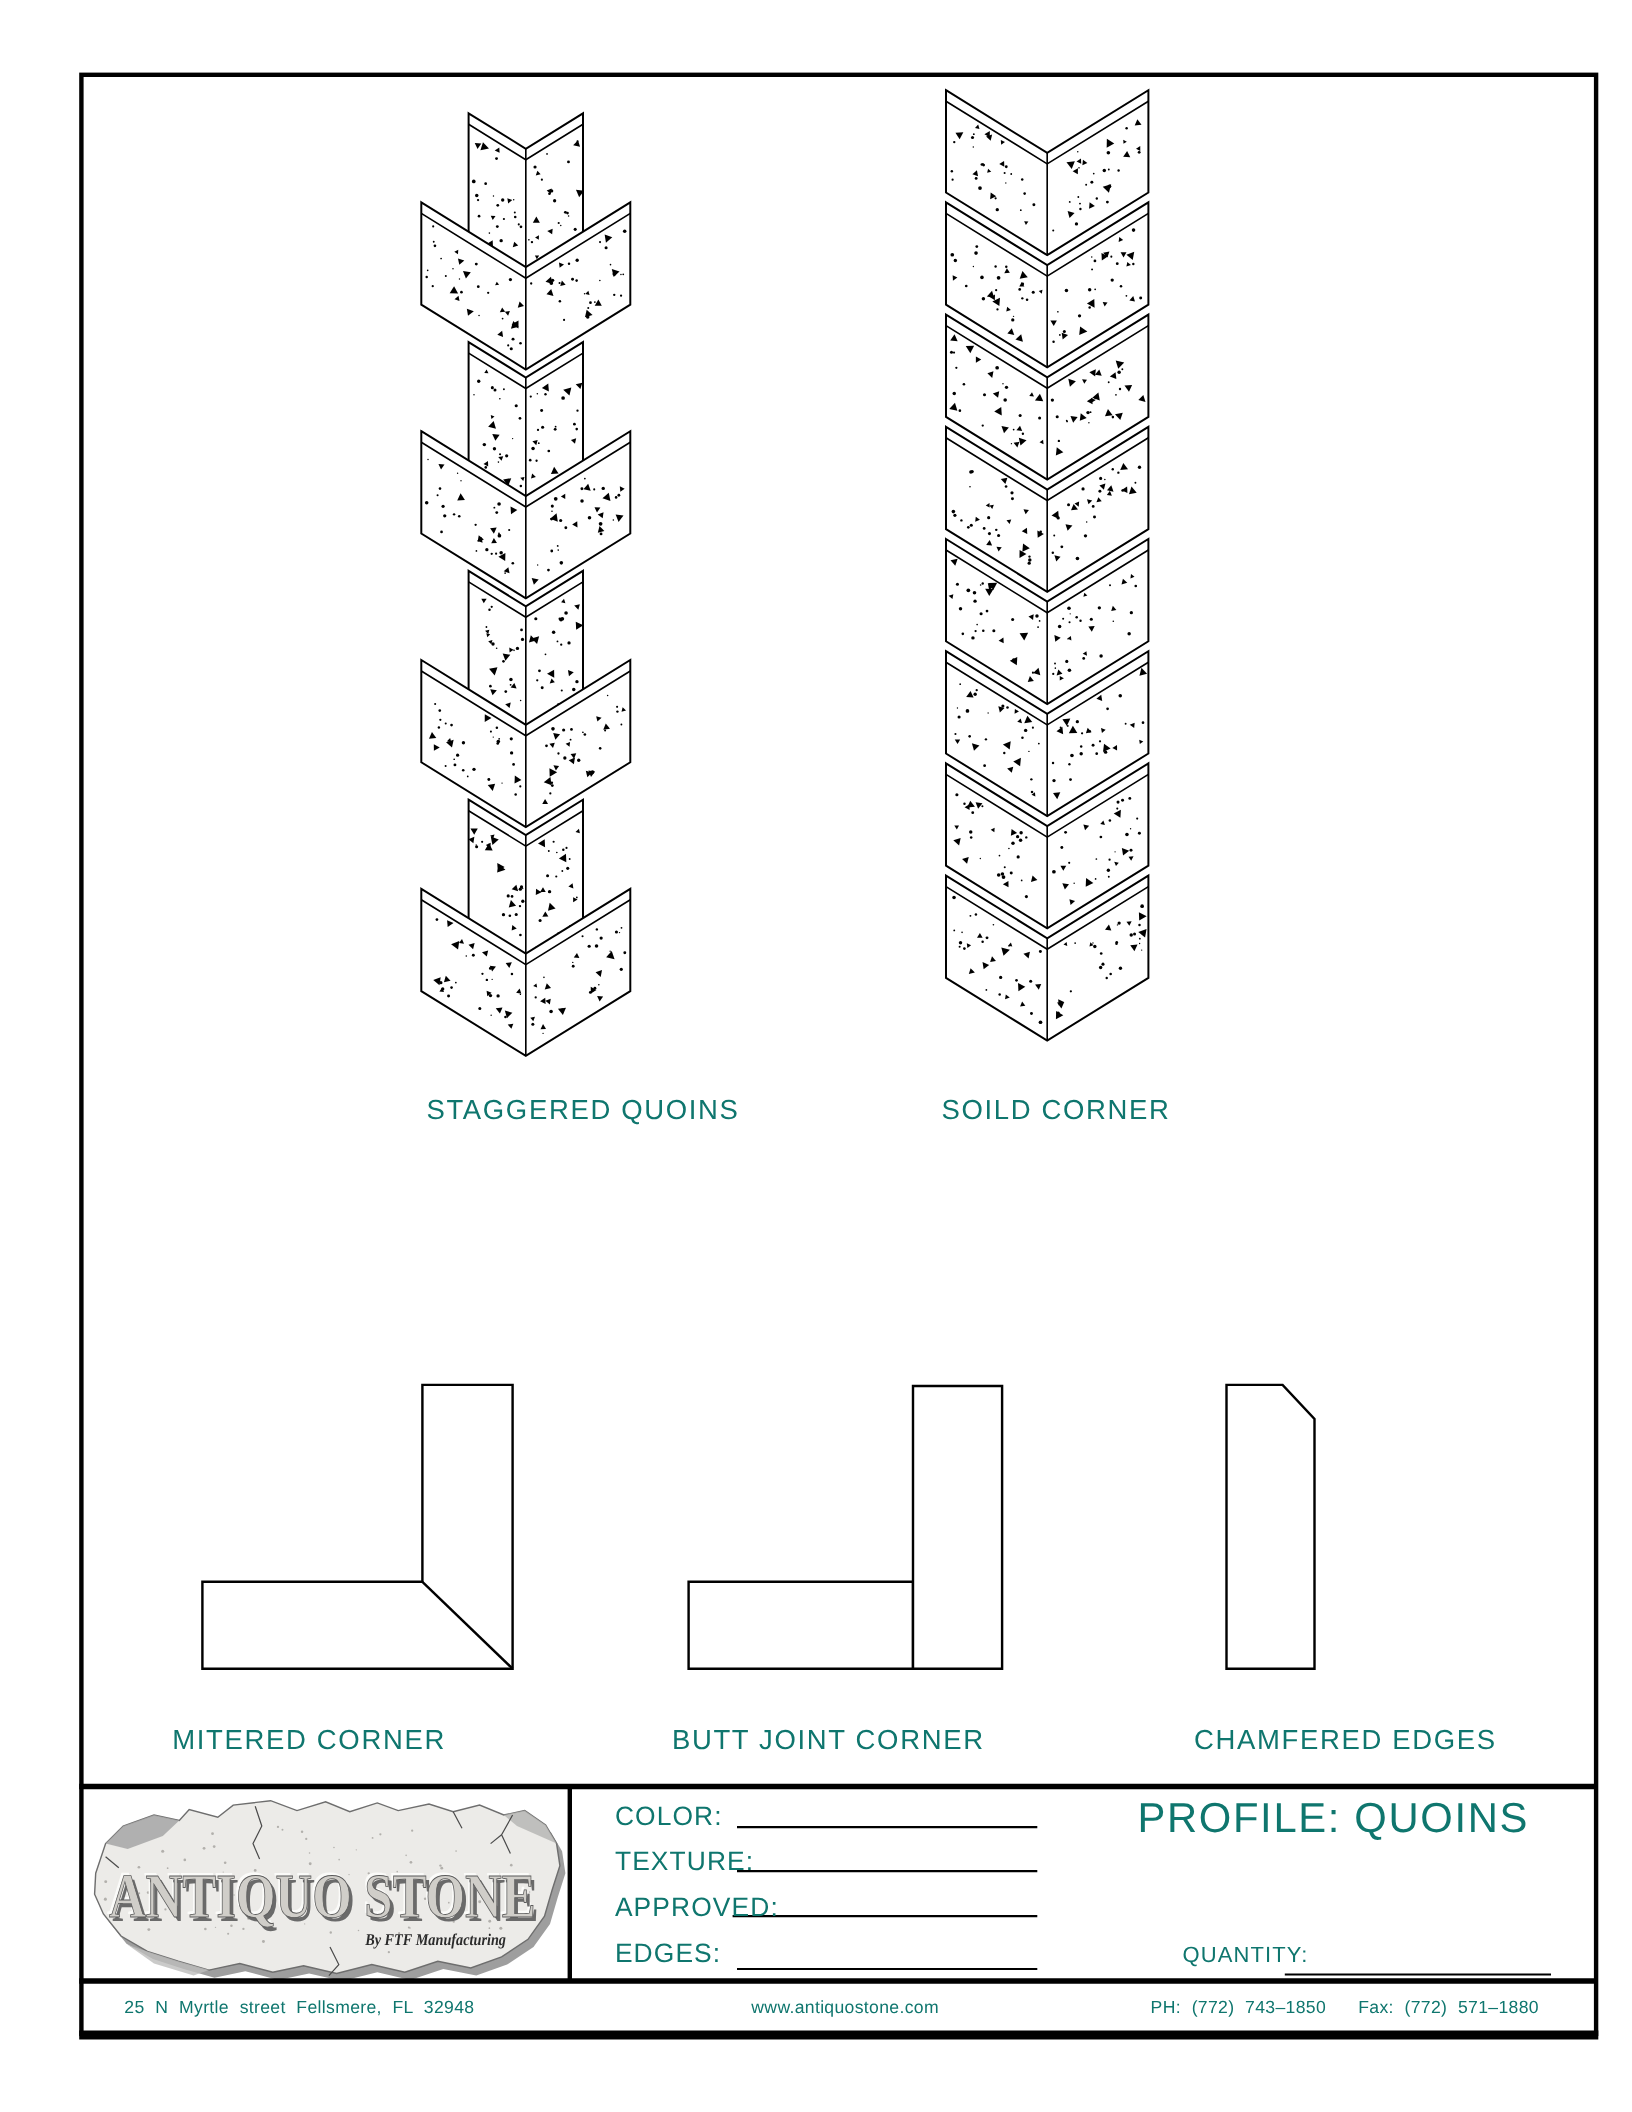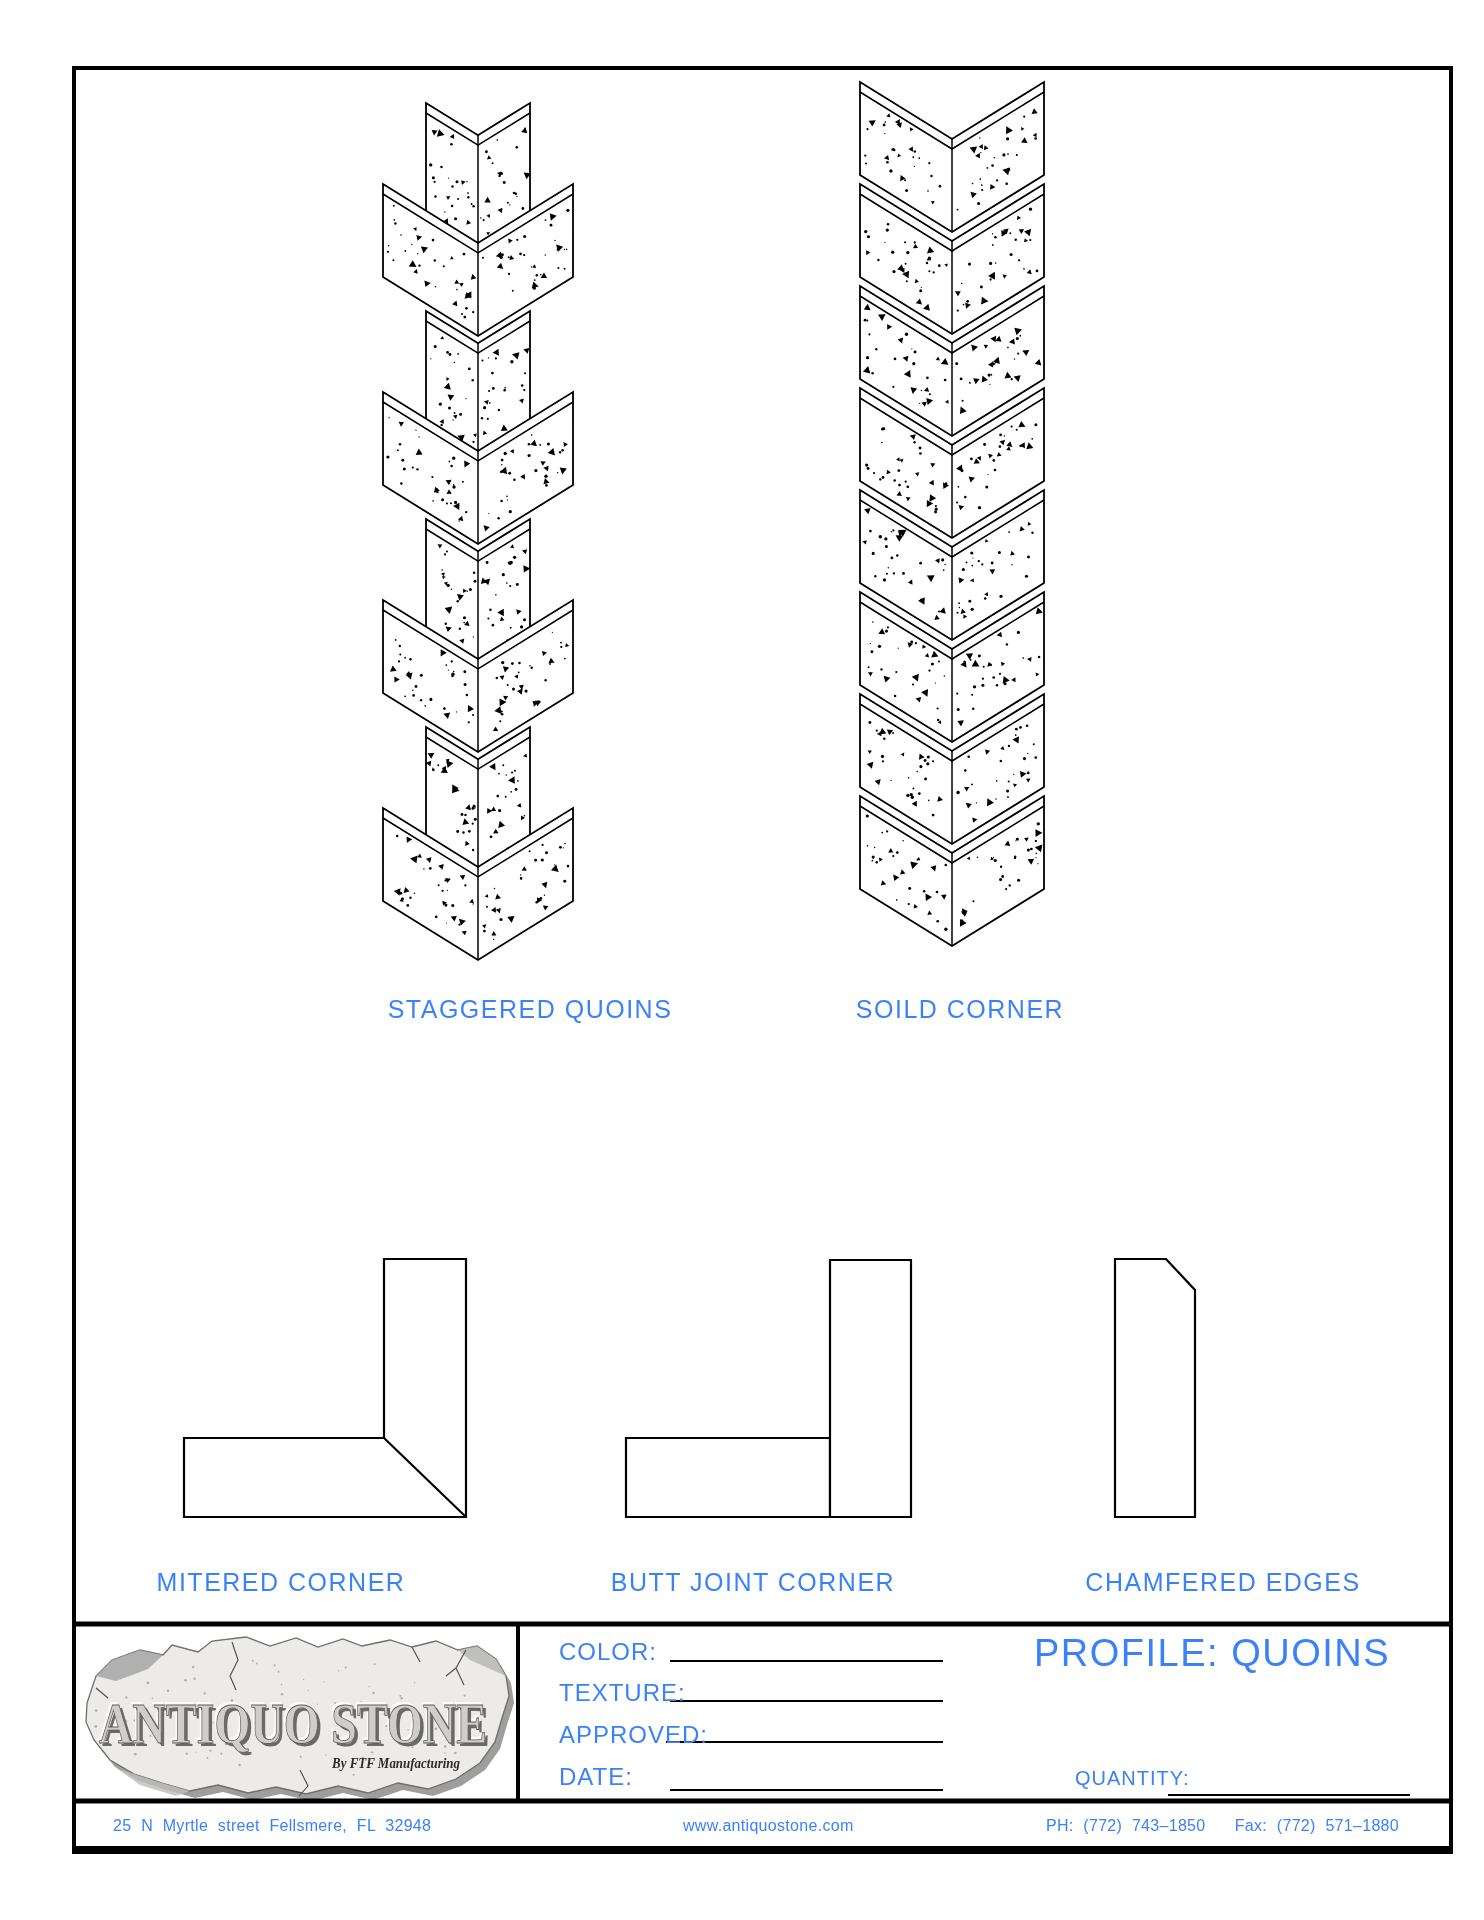--- a/index.html
+++ b/index.html
@@ -1,19 +1,19 @@
 <!DOCTYPE html>
 <html><head>
 <meta charset="utf-8">
 <style>
   html,body{margin:0;padding:0;background:#ffffff;}
   #page{position:relative;width:1484px;height:1920px;background:#ffffff;overflow:hidden;
         font-family:"Liberation Sans",sans-serif;color:#0d0d0d;}
   #art{position:absolute;left:0;top:0;width:1484px;height:1920px;}
-  .lbl{position:absolute;white-space:pre;line-height:1;color:#3b82f6;}
+  .lbl{position:absolute;white-space:pre;line-height:1;color:#0f766e;}
   .ctr{transform:translateX(-50%);}
   .drawlbl{font-size:25px;letter-spacing:1.5px;}
   .fieldlbl{font-size:24px;letter-spacing:1px;margin-left:28px;}
   .profiletitle{font-size:38px;letter-spacing:1.5px;}
   .qtylbl{font-size:20px;letter-spacing:1px;margin-left:38px;}
   .footertxt{font-size:16px;letter-spacing:.3px;word-spacing:5px;}
 </style>
 </head>
 <body>
 
@@ -1197,20 +1197,20 @@
 
   <div class="lbl drawlbl ctr" style="left:530px;top:997px">STAGGERED QUOINS</div>
   <div class="lbl drawlbl ctr" style="left:960px;top:997px">SOILD CORNER</div>
   <div class="lbl drawlbl ctr" style="left:281px;top:1570px">MITERED CORNER</div>
   <div class="lbl drawlbl ctr" style="left:753px;top:1570px">BUTT JOINT CORNER</div>
   <div class="lbl drawlbl ctr" style="left:1223px;top:1570px">CHAMFERED EDGES</div>
 
   <div class="lbl fieldlbl" style="left:531px;top:1640px">COLOR:</div>
   <div class="lbl fieldlbl" style="left:531px;top:1681px">TEXTURE:</div>
   <div class="lbl fieldlbl" style="left:531px;top:1723px">APPROVED:</div>
-  <div class="lbl fieldlbl" style="left:531px;top:1765px">DATE:</div>
+  <div class="lbl fieldlbl" style="left:531px;top:1765px">EDGES:</div>
   <div class="lbl profiletitle" style="left:1034px;top:1634px">PROFILE: QUOINS</div>
   <div class="lbl qtylbl" style="left:1037px;top:1768px">QUANTITY:</div>
 
   <div class="lbl footertxt" style="left:113px;top:1818px">25 N Myrtle street Fellsmere, FL 32948</div>
   <div class="lbl footertxt" style="left:683px;top:1818px">www.antiquostone.com</div>
   <div class="lbl footertxt" style="left:1046px;top:1818px">PH: (772) 743–1850   Fax: (772) 571–1880</div>
 </div>
 
 </body></html>

